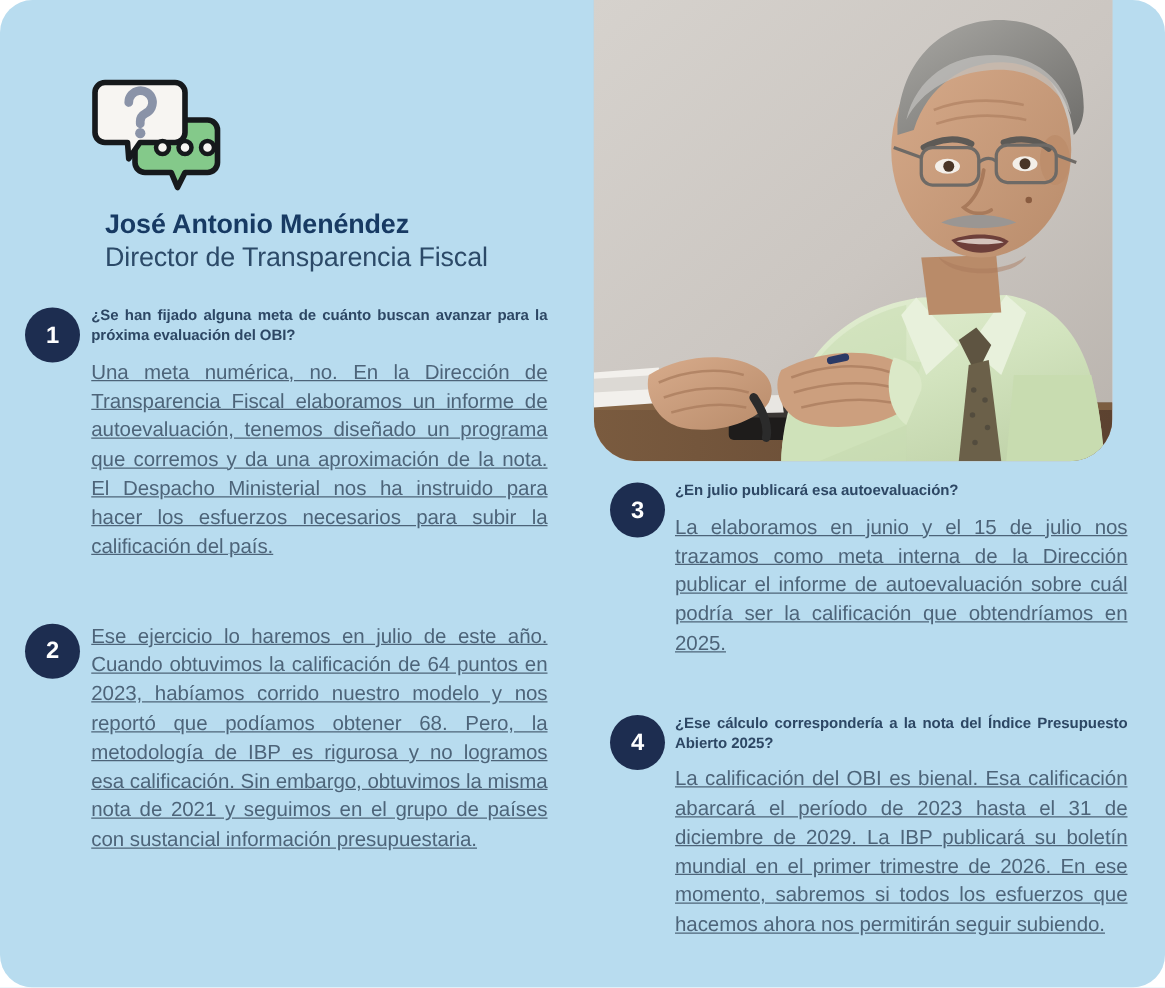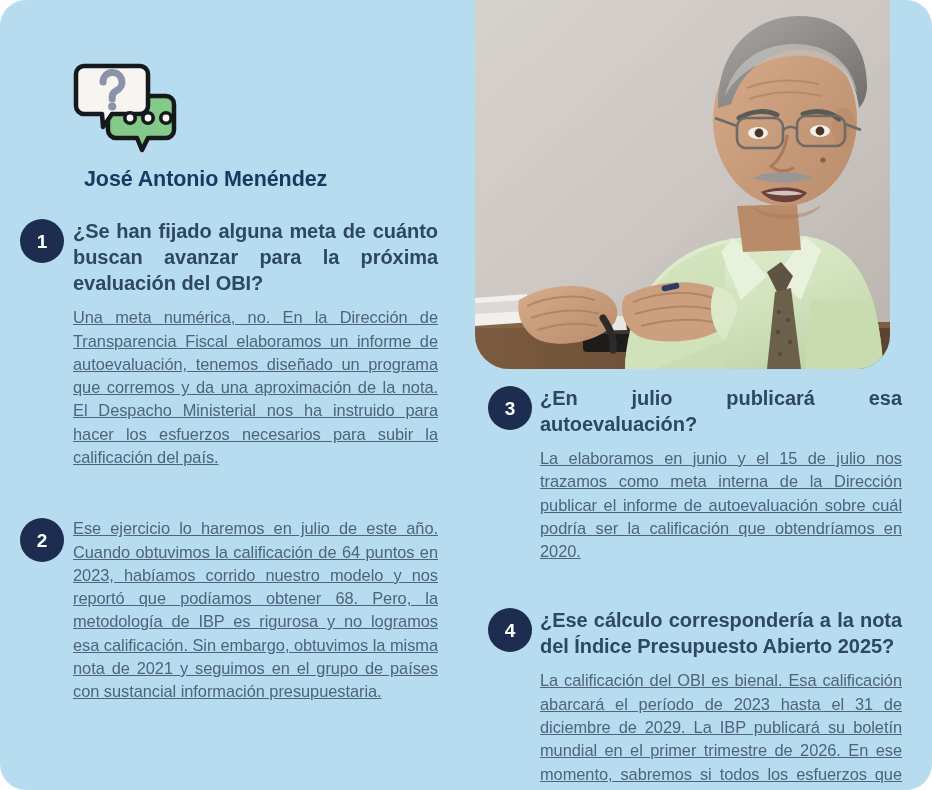--- a/index.html
+++ b/index.html
@@ -99,21 +99,21 @@
     color: #ffffff;
     font-size: 19px;
     font-weight: bold;
     display: flex;
     align-items: center;
     justify-content: center;
     line-height: 1;
   }
   .qa-question {
     margin: 0;
-    font-size: 20px;
+    font-size: 12px;
     font-weight: bold;
     color: #2d4764;
     line-height: 1.30;
     text-align: justify;
     text-justify: inter-word;
     letter-spacing: -0.05px;
   }
   .qa-answer {
     margin: 10px 0 0 0;
     font-size: 16.4px;
@@ -279,40 +279,41 @@
         <path d="M33 24 a9.5 9.5 0 1 1 13.5 8.6 c-3 1.6 -4.3 3.4 -4.3 6.4 v2" fill="none" stroke="#8a93a8" stroke-width="7" stroke-linecap="round"></path>
         <circle cx="42.2" cy="48.5" r="4.1" fill="#8a93a8"></circle>
 
         <circle cx="60" cy="60" r="5.2" fill="#f7f5f2" stroke="#16191c" stroke-width="3.6"></circle>
         <circle cx="78" cy="60" r="5.2" fill="#f7f5f2" stroke="#16191c" stroke-width="3.6"></circle>
         <circle cx="96" cy="60" r="5.2" fill="#f7f5f2" stroke="#16191c" stroke-width="3.6"></circle>
       </svg>
     </div>
 
     <div id="person-name">José Antonio Menéndez</div>
+    <div id="person-role">Director de Transparencia Fiscal</div>
 
     <div class="qa" id="qa1">
       <div class="qa-badge">1</div>
       <p class="qa-question">¿Se han fijado alguna meta de cuánto buscan avanzar para la próxima evaluación del OBI?</p>
       <p class="qa-answer">Una meta numérica, no. En la Dirección de Transparencia Fiscal elaboramos un informe de autoevaluación, tenemos diseñado un programa que corremos y da una aproximación de la nota. El Despacho Ministerial nos ha instruido para hacer los esfuerzos necesarios para subir la calificación del país.</p>
     </div>
 
     <div class="qa" id="qa2">
       <div class="qa-badge">2</div>
       <p class="qa-answer">Ese ejercicio lo haremos en julio de este año. Cuando obtuvimos la calificación de 64 puntos en 2023, habíamos corrido nuestro modelo y nos reportó que podíamos obtener 68. Pero, la metodología de IBP es rigurosa y no logramos esa calificación. Sin embargo, obtuvimos la misma nota de 2021 y seguimos en el grupo de países con sustancial información presupuestaria.</p>
     </div>
 
   </div>
 
   <div id="right-col">
 
     <div class="qa" id="qa3">
       <div class="qa-badge">3</div>
       <p class="qa-question">¿En julio publicará esa autoevaluación?</p>
-      <p class="qa-answer">La elaboramos en junio y el 15 de julio nos trazamos como meta interna de la Dirección publicar el informe de autoevaluación sobre cuál podría ser la calificación que obtendríamos en 2020.</p>
+      <p class="qa-answer">La elaboramos en junio y el 15 de julio nos trazamos como meta interna de la Dirección publicar el informe de autoevaluación sobre cuál podría ser la calificación que obtendríamos en 2025.</p>
     </div>
 
     <div class="qa" id="qa4">
       <div class="qa-badge">4</div>
       <p class="qa-question">¿Ese cálculo correspondería a la nota del Índice Presupuesto Abierto 2025?</p>
       <p class="qa-answer">La calificación del OBI es bienal. Esa calificación abarcará el período de 2023 hasta el 31 de diciembre de 2029. La IBP publicará su boletín mundial en el primer trimestre de 2026. En ese momento, sabremos si todos los esfuerzos que hacemos ahora nos permitirán seguir subiendo.</p>
     </div>
 
   </div>
 

